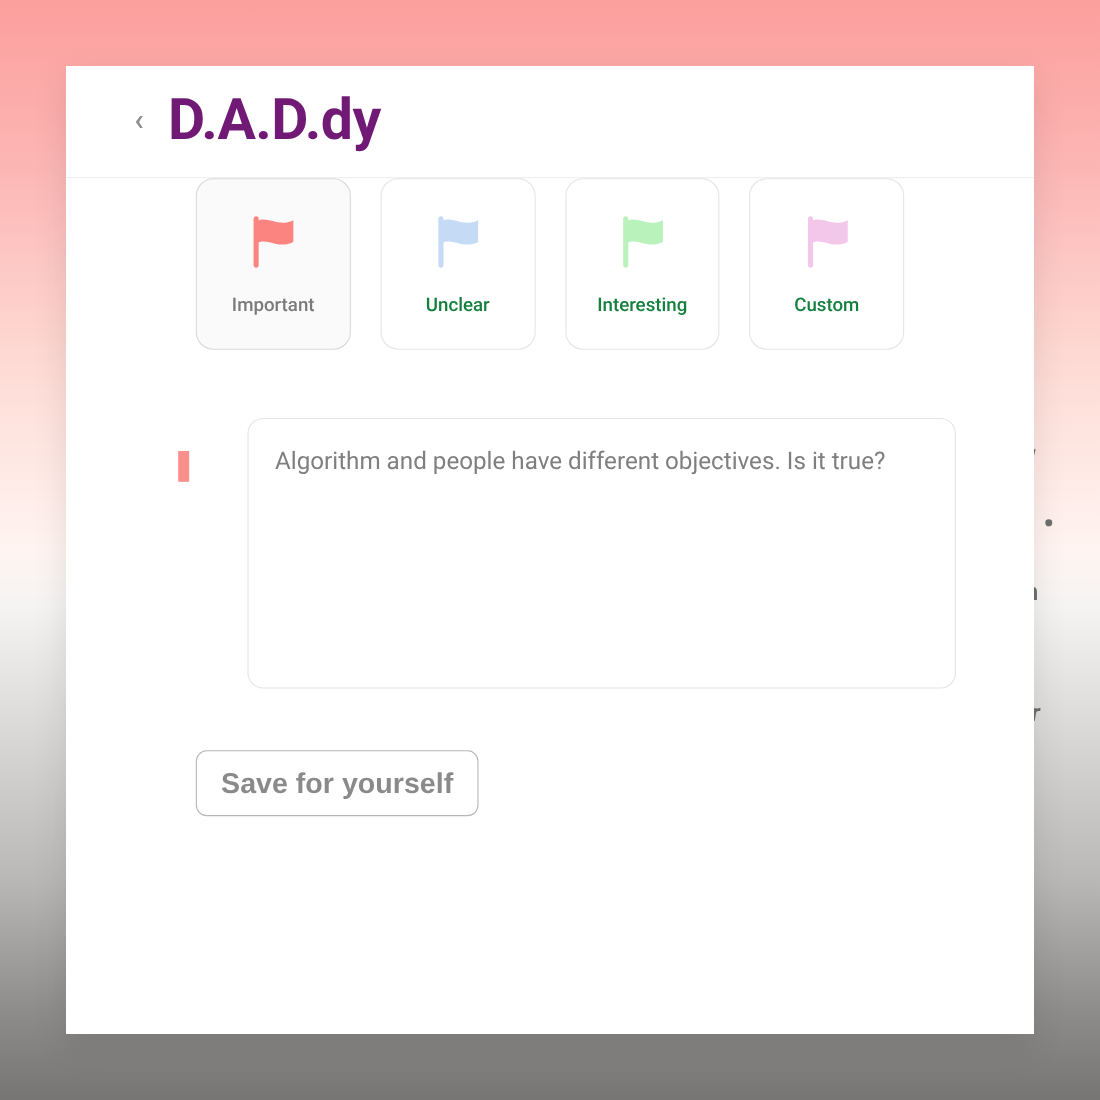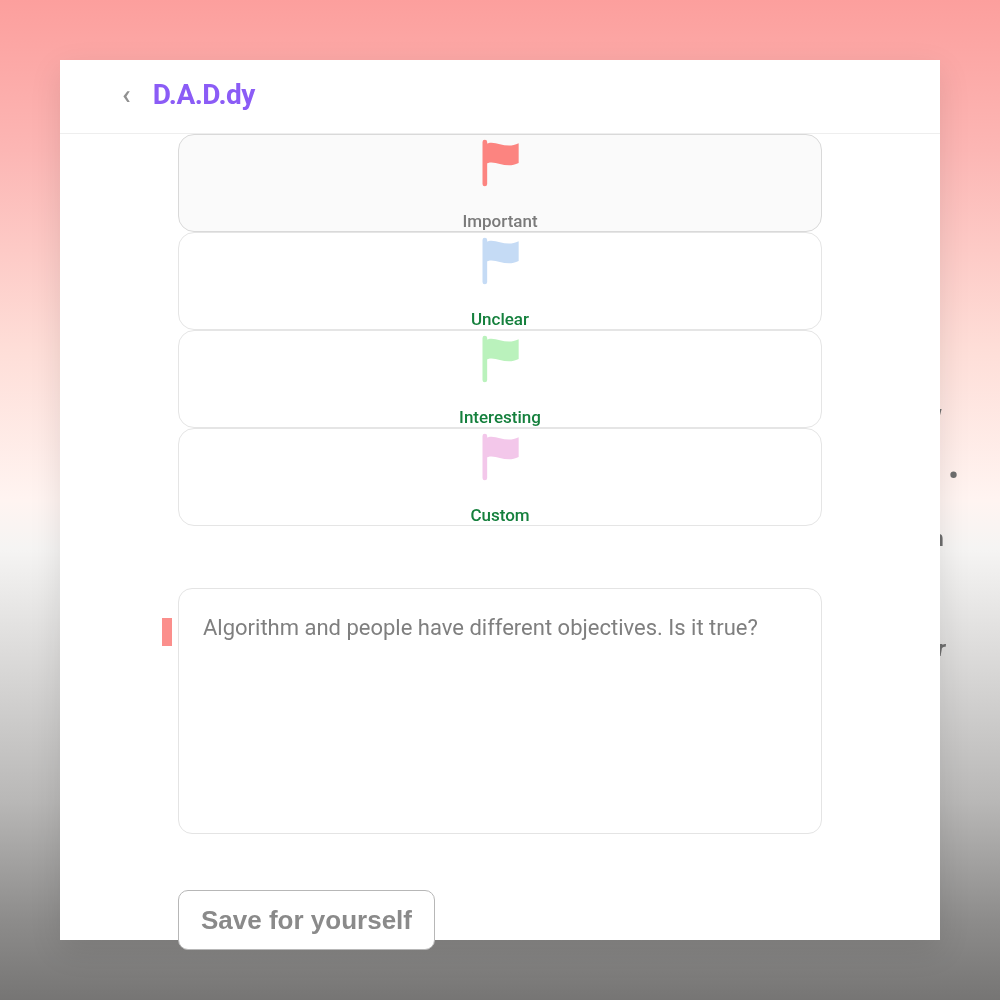--- a/index.html
+++ b/index.html
@@ -24,23 +24,23 @@
     width: 880px; height: 880px;
     background: #ffffff;
     box-shadow: 0 10px 30px rgba(0,0,0,0.10);
   }
   .header {
     display: flex; align-items: center;
     padding: 18px 62px 22px 62px;
     border-bottom: 1px solid #eeeeee;
   }
   .back-icon { color: #909090; font-size: 28px; font-weight: 600; margin-right: 22px; line-height: 1; }
-  .title { color: #8b5cf6; font-size: 28px; font-weight: 700; letter-spacing: -0.5px; }
+  .title { color: #701a75; font-size: 52px; font-weight: 700; letter-spacing: -0.5px; }
   .section-label { color: #8a8a8a; font-size: 24px; font-weight: 500; padding: 52px 0 24px 118px; }
-  .bookmark-row { display: flex; gap: 0; padding: 0 118px; flex-direction: column; }
+  .bookmark-row { display: flex; gap: 27px; padding: 0 118px; }
   .bookmark {
     flex: 1;
     border: 1px solid #e5e5e5;
     border-radius: 16px;
     background: #ffffff;
     height: 156px;
     display: flex; flex-direction: column; align-items: center; justify-content: center;
     gap: 20px;
     cursor: pointer;
   }
@@ -58,20 +58,21 @@
   .note {
     width: 100%; height: 246px;
     border: 1px solid #e4e4e4;
     border-radius: 14px;
     padding: 24px 24px;
     font-size: 22px;
     color: #7f7f7f;
     line-height: 1.4;
     resize: none;
     font-family: inherit;
+    margin-left: 47px;
   }
   .buttons {
     display: flex; justify-content: space-between;
     padding: 52px 84px 0 118px;
   }
   .btn {
     border-radius: 10px;
     font-size: 26px;
     font-weight: 600;
     padding: 16px 22px;

